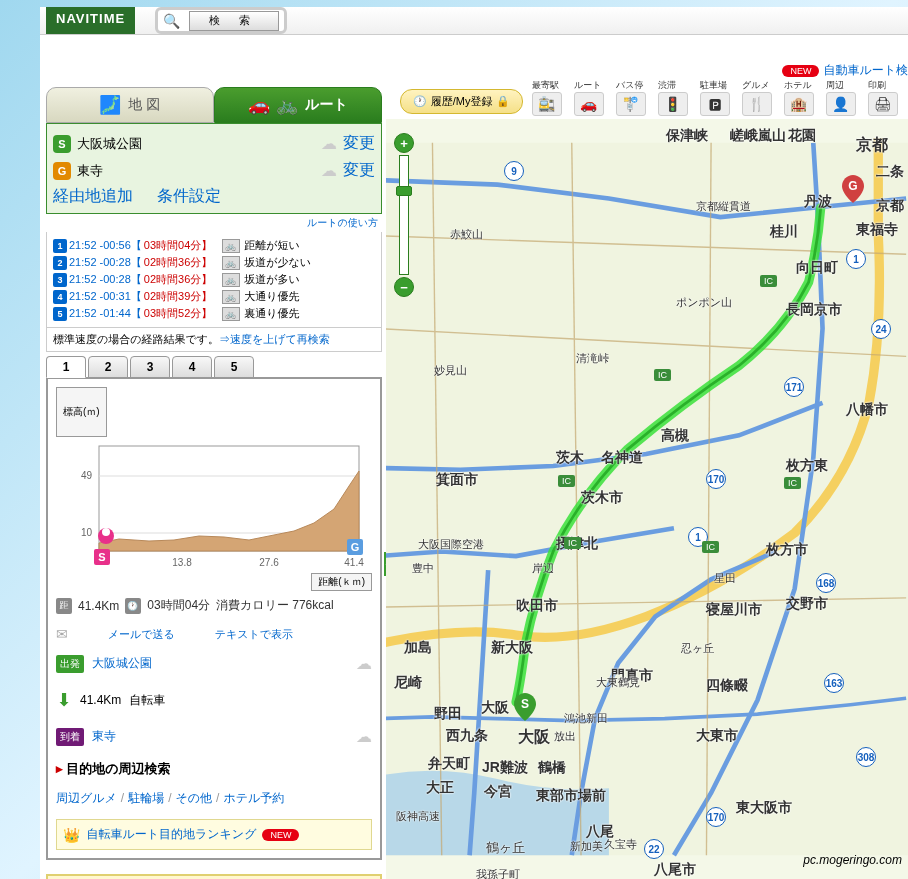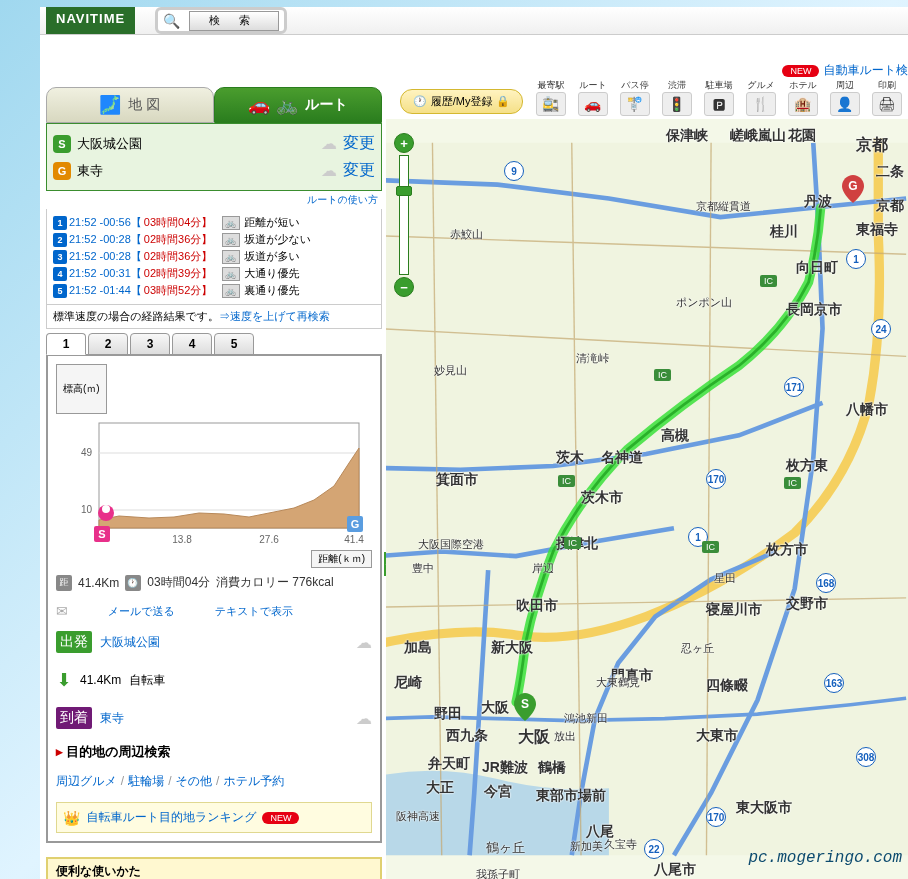--- a/index.html
+++ b/index.html
@@ -8,21 +8,21 @@
 .header{height:28px;background:linear-gradient(#fff,#f0f0f0);border-bottom:1px solid #ccc;display:flex;padding:0 6px}
 .logo{background:#2a6e2a;color:#fff;font-weight:bold;font-size:13px;padding:4px 10px;letter-spacing:1px}
 .search-wrap{margin-left:20px;display:flex;align-items:center;border:3px solid #ccc;border-radius:6px;padding:3px 5px;background:#fff}
 .search-wrap .si{color:#999;font-size:14px;margin-right:4px}
 .search-input{width:270px;height:20px;border:1px solid #aaa;font-size:11px;padding:0 4px;color:#888}
 .search-btn{margin-left:4px;width:90px;height:20px;border:1px solid #999;background:linear-gradient(#fff,#ddd);font-size:11px;letter-spacing:8px;cursor:pointer}
 .nav-new{position:absolute;right:0;top:55px;display:flex;align-items:center;gap:4px;font-size:12px}
 .new-badge{background:#e60012;color:#fff;font-size:9px;font-weight:normal;padding:1px 8px;border-radius:8px}
 .link{color:#06c;cursor:pointer}
 .toolbar{position:absolute;right:2px;top:72px;display:flex;gap:4px}
-.tool{display:flex;flex-direction:column;align-items:center;font-size:9px;color:#333;width:38px}
+.tool{display:flex;flex-direction:column;font-size:9px;color:#333;width:38px}
 .tool .ic{width:30px;height:24px;background:#eee;border:1px solid #ccc;border-radius:3px;display:flex;align-items:center;justify-content:center;font-size:14px}
 .sidebar{position:absolute;left:6px;top:80px;width:336px}
 .tabs{display:flex;height:36px}
 .tab{flex:1;display:flex;align-items:center;justify-content:center;gap:6px;font-size:14px;border-radius:10px 10px 0 0;cursor:pointer}
 .tab-map{background:linear-gradient(#f0f0e0,#d8d8c0);border:1px solid #aaa;color:#555}
 .tab-route{background:linear-gradient(#4a9d2e,#2a7d1e);color:#fff;font-weight:bold;border:1px solid #2a7d1e}
 .tab .ti{font-size:18px}
 .route-panel{border:1px solid #3a8d2e;background:#e8f4e0;padding:6px}
 .rp-row{display:flex;align-items:center;gap:6px;padding:3px 0}
 .pt-badge{width:18px;height:18px;border-radius:4px;color:#fff;font-size:11px;font-weight:bold;display:flex;align-items:center;justify-content:center}
@@ -47,41 +47,41 @@
 .elev-label{display:inline-block;border:1px solid #999;font-size:10px;padding:17px 6px;background:#f5f5f5}
 .elev-chart{position:relative;height:130px;margin-top:4px}
 .elev-svg{width:100%;height:100%}
 .dist-label{text-align:right;font-size:10px;border:1px solid #999;padding:1px 6px;display:inline-block;float:right;background:#f5f5f5;margin-top:2px}
 .clear{clear:both}
 .stats{display:flex;align-items:center;gap:6px;font-size:12px;padding:6px 0;color:#333}
 .stat-ic{width:16px;height:16px;background:#888;color:#fff;font-size:9px;display:flex;align-items:center;justify-content:center;border-radius:2px}
 .actions{display:flex;gap:40px;padding:6px 0;font-size:11px;align-items:center}
 .mail-ic{color:#aaa;font-size:14px}
 .leg{display:flex;align-items:center;gap:8px;padding:6px 0;font-size:12px}
-.leg-badge{background:#3a9d2e;color:#fff;font-size:14px;padding:2px 4px;border-radius:2px}
+.leg-badge{background:#3a9d2e;color:#fff;font-size:10px;padding:2px 4px;border-radius:2px}
 .leg-badge.g{background:#701a75}
 .leg-line{width:16px;height:30px;display:flex;align-items:center;justify-content:center;color:#3a9d2e;font-size:18px}
 .dest-search{padding:8px 0;font-size:13px;font-weight:bold}
 .dest-search::before{content:"▸ ";color:#c00}
 .dest-links{font-size:12px;padding:4px 0}
 .dest-links span.sep{color:#999;margin:0 4px}
 .ranking{background:#fffce0;border:1px solid #e0d890;padding:6px;display:flex;align-items:center;gap:6px;font-size:12px;margin-top:8px}
 .crown{color:#e0a800;font-size:14px}
 .tips{border:2px solid #e0d070;margin-top:14px;background:#fff}
 .tips-h{background:#fff8d0;padding:4px 8px;font-size:12px;font-weight:bold;border-bottom:1px solid #e0d070}
 .tips-b{padding:6px 10px;font-size:11px;line-height:1.6}
 .map-area{position:absolute;left:346px;top:112px;right:0;bottom:0;background:#f4f8e8;overflow:hidden}
 .map-svg{width:100%;height:100%}
 .zoom{position:absolute;left:8px;top:14px;display:flex;flex-direction:column;align-items:center}
 .zoom-btn{width:20px;height:20px;background:#3a9d2e;color:#fff;border:1px solid #2a7d1e;border-radius:10px;display:flex;align-items:center;justify-content:center;font-size:13px;font-weight:bold;cursor:pointer}
 .zoom-track{width:10px;height:120px;background:#fff;border:1px solid #2a7d1e;margin:2px 0;position:relative}
 .zoom-thumb{position:absolute;left:-4px;top:30px;width:16px;height:10px;background:#3a9d2e;border:1px solid #2a7d1e;border-radius:2px;cursor:pointer}
 .history-btn{position:absolute;left:360px;top:82px;background:linear-gradient(#fff3c0,#f5e088);border:1px solid #d4b830;border-radius:12px;padding:4px 12px;font-size:11px;display:flex;align-items:center;gap:4px;cursor:pointer}
 .collapse{position:absolute;left:344px;top:545px;width:10px;height:24px;background:#3a9d2e;color:#fff;display:flex;align-items:center;justify-content:center;font-size:9px;cursor:pointer;border-radius:0 4px 4px 0}
-.watermark{position:absolute;right:6px;bottom:12px;color:#0c4a6e;font-size:16px;font-style:italic;font-family:Liberation Mono, monospace}
+.watermark{position:absolute;right:6px;bottom:12px;color:#000000;font-size:12px;font-style:italic;font-family:Liberation Sans, sans-serif}
 .map-place{position:absolute;font-size:12px;color:#333;white-space:nowrap;text-shadow:0 0 2px #fff,0 0 2px #fff}
 .map-place.city{font-weight:bold;font-size:14px}
 .map-place.major{font-weight:bold;font-size:16px}
 .hw-shield{position:absolute;width:22px;height:18px;background:#1560bd;color:#fff;border:1px solid #0a3a7a;border-radius:3px;font-size:10px;font-weight:bold;display:flex;align-items:center;justify-content:center}
 .hw-shield.nat{background:#fff;color:#1560bd;border:1px solid #1560bd;border-radius:50%;width:20px;height:20px}
 .ic-badge{position:absolute;background:#3a8d3a;color:#fff;font-size:9px;padding:1px 4px;border-radius:2px}
 .map-pin{position:absolute;width:22px;height:28px}
 .map-pin svg{width:100%;height:100%}
 </style>
 </head>
@@ -164,20 +164,24 @@
         <span class="pt-badge pt-s">S</span>
         <span class="pt-name">大阪城公園</span>
         <span class="wx">☁</span>
         <span class="link">変更</span>
       </div>
       <div class="rp-row">
         <span class="pt-badge pt-g">G</span>
         <span class="pt-name">東寺</span>
         <span class="wx">☁</span>
         <span class="link">変更</span>
+      </div>
+      <div class="opts">
+        <span class="link">経由地追加</span>
+        <span class="link">条件設定</span>
       </div>
     </div>
     <div class="usage"><span class="link">ルートの使い方</span></div>
 
     <div class="results">
       <div class="res-col" id="res-list">
           <div class="res-item">
             <span class="num-badge">1</span>
             <span class="link">21:52 -00:56【</span>
             <span class="time-red">03時間04分】</span>

